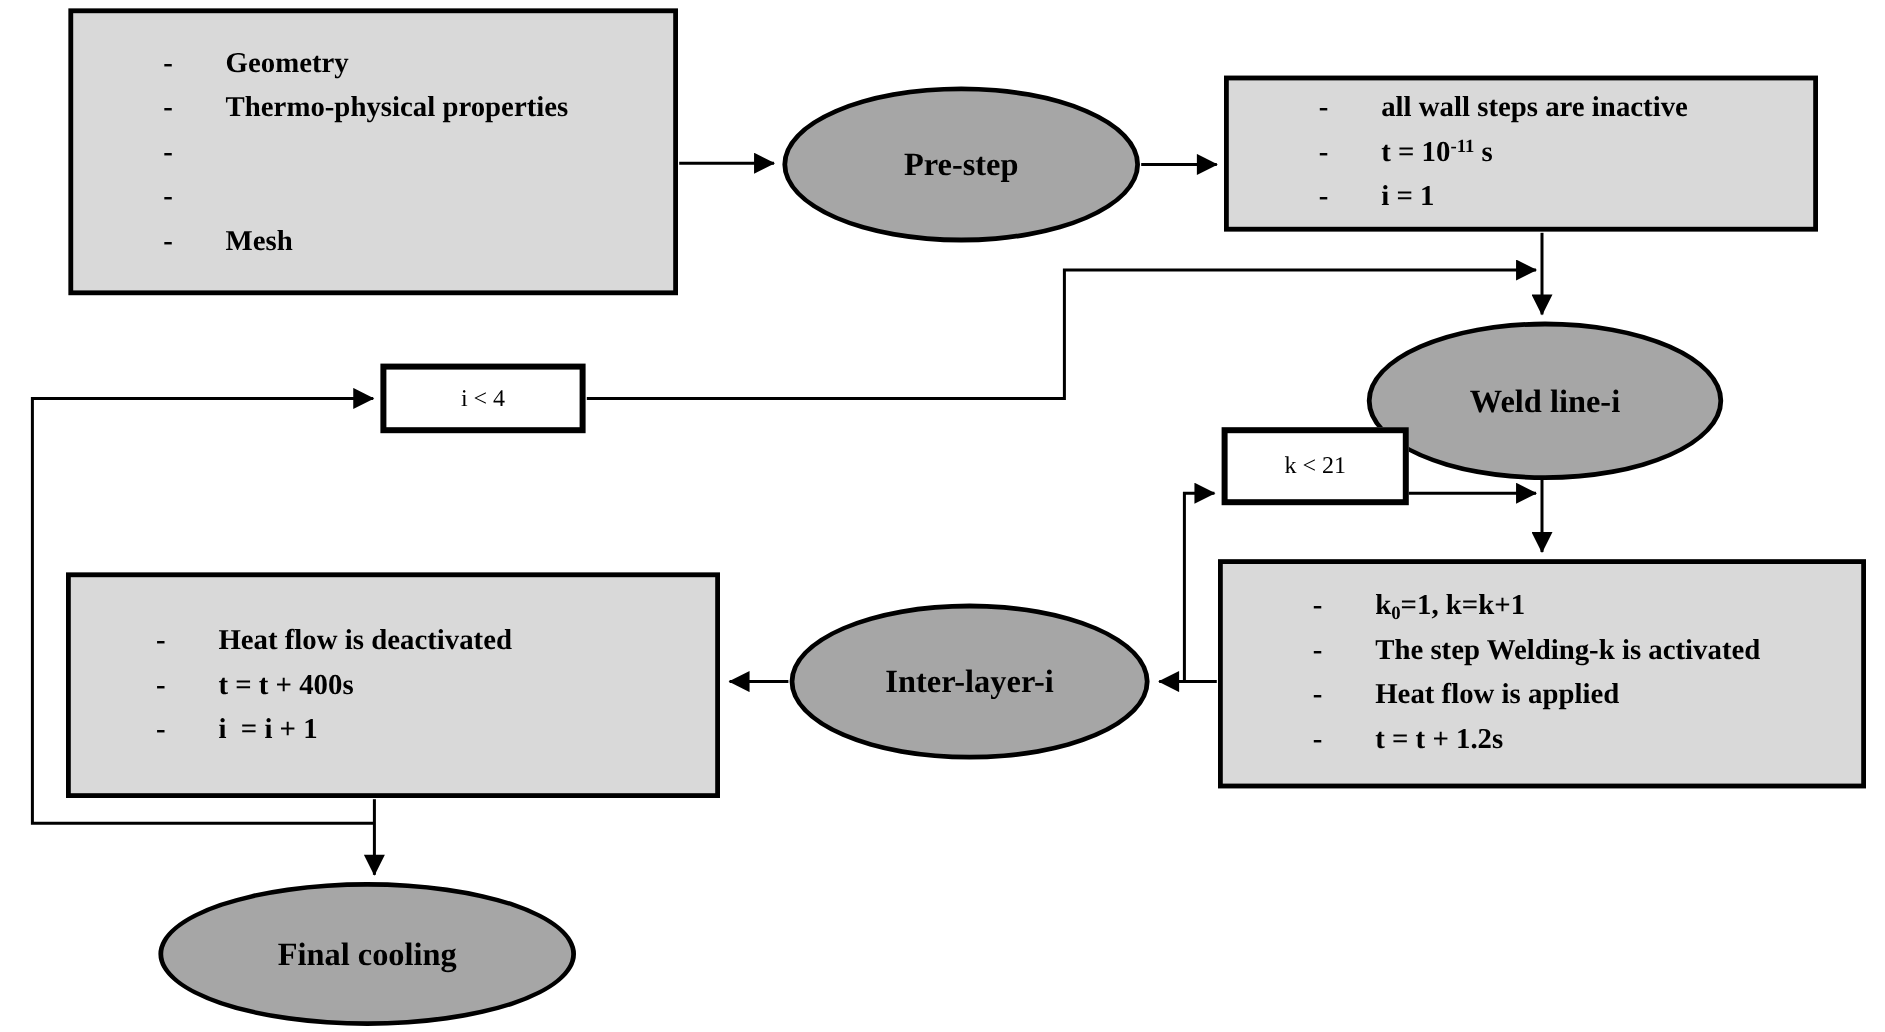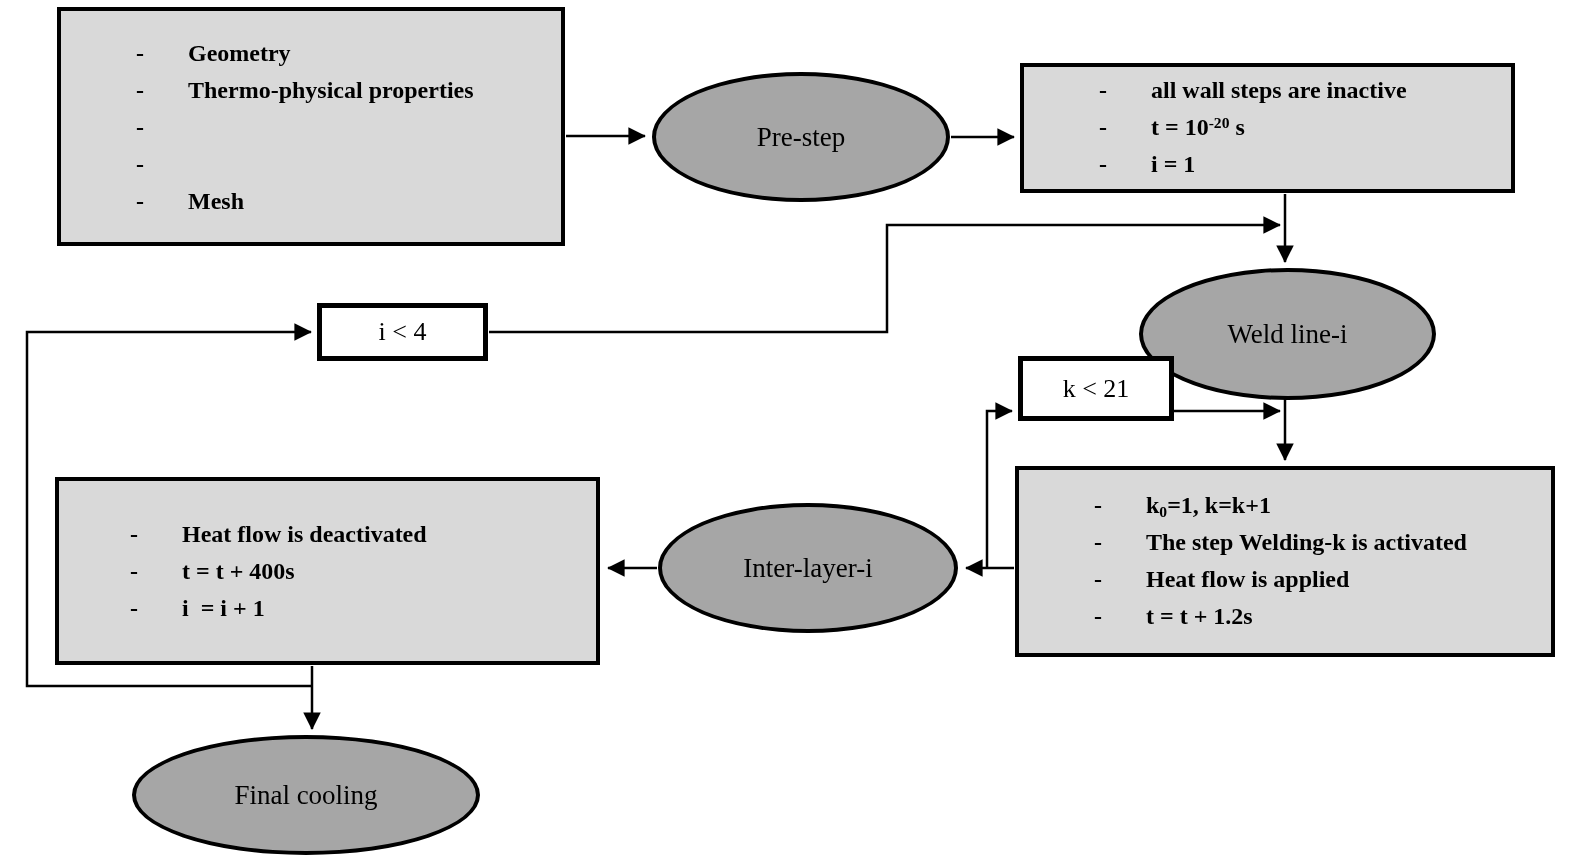--- a/index.html
+++ b/index.html
@@ -35,29 +35,29 @@
     font-size: 24px;
   }
   .row .txt, .row .txt * { white-space: pre; font-weight: bold; }
   .txt sup { font-size: 65%; line-height: 0; position: relative; top: -0.45em; vertical-align: baseline; }
   .txt sub { font-size: 65%; line-height: 0; position: relative; top: 0.25em; vertical-align: baseline; }
 
   .decision {
     background: var(--decision-fill, #fff);
     border: 5px solid var(--line-color, #000);
     display:flex; align-items:center; justify-content:center;
-    font-size: 26px;
+    font-size: 20px;
   }
 
   .ellipse {
     background: var(--ellipse-fill, #a6a6a6);
     border: 4px solid var(--line-color, #000);
     border-radius: 50%;
     display:flex; align-items:center; justify-content:center;
-    font-weight: normal;
+    font-weight: bold;
     font-size: 27px;
   }
 </style>
 </head>
 <body>
 
 <div id="canvas">
 
   <svg class="wires" width="1571" height="860" viewBox="0 0 1571 860">
     <defs>
@@ -106,21 +106,21 @@
   </div>
 
   <div class="node box" style="left:1020px; top:63px; width:495px; height:130px;">
     <div class="rows" style="padding:5px 0 0 75px;">
       <div class="row">
         <span class="dash">-</span>
         <span class="txt">all wall steps are inactive</span>
       </div>
       <div class="row">
         <span class="dash">-</span>
-        <span class="txt"><span>t = 10</span><sup>-20</sup><span> s</span></span>
+        <span class="txt"><span>t = 10</span><sup>-11</sup><span> s</span></span>
       </div>
       <div class="row">
         <span class="dash">-</span>
         <span class="txt">i = 1</span>
       </div>
     </div>
   </div>
 
   <div class="node ellipse" style="left:1139px; top:268px; width:297px; height:132px;">
     <span>Weld line-i</span>

